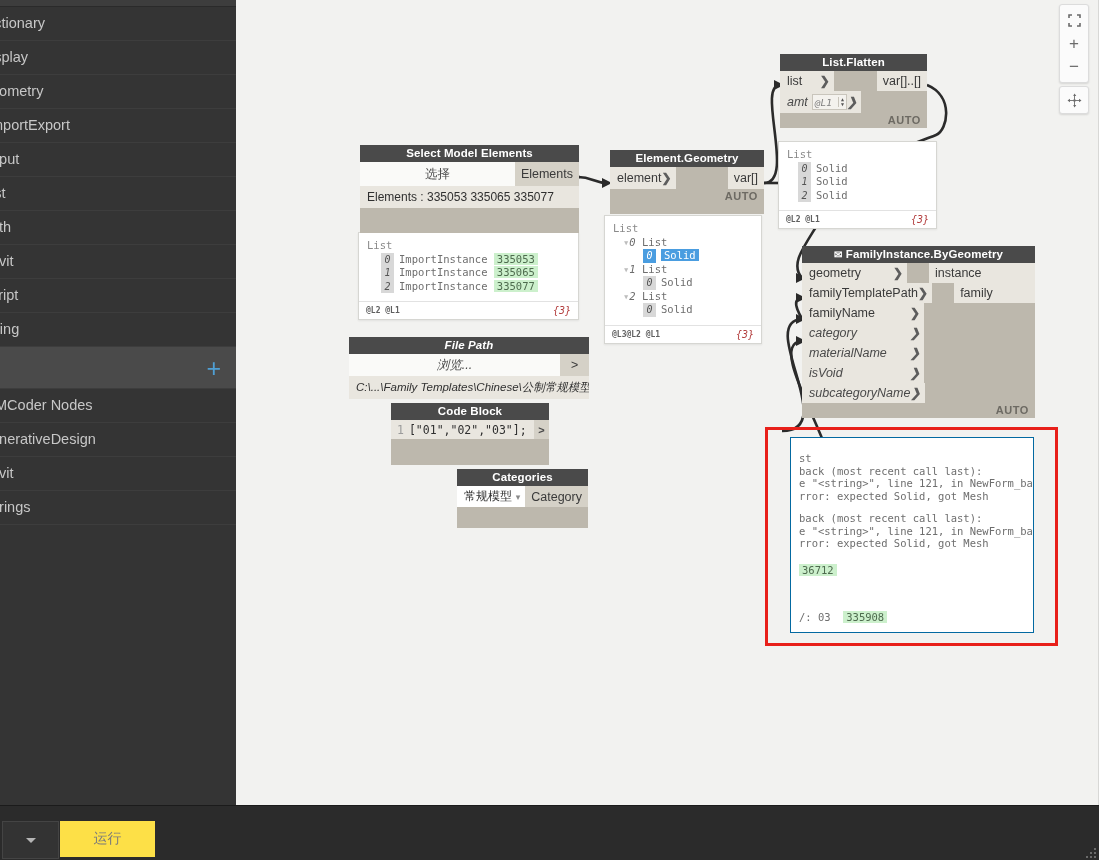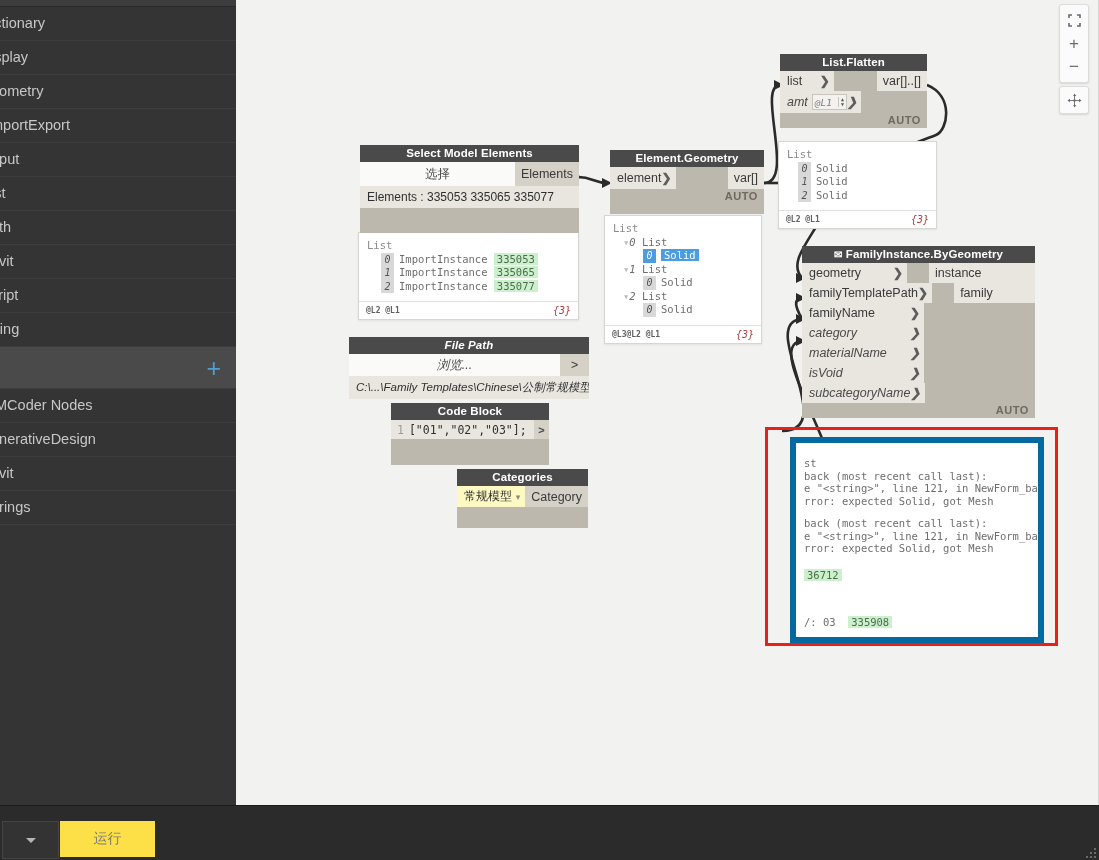--- a/index.html
+++ b/index.html
@@ -129,21 +129,21 @@
     display:flex;align-items:center;height:19px;background:#e9e6df;
     font-family:"DejaVu Sans Mono", monospace;font-size:11.5px;color:#2f2f2f;
   }
   .cb-num{color:#9b9b9b;padding:0 5px 0 6px;}
   .cb-gt{
     background:#d5d1c7;color:#4a4a4a;width:15px;text-align:center;
     font-family:"Liberation Sans",sans-serif;font-weight:bold;font-size:11px;
     align-self:stretch;display:flex;align-items:center;justify-content:center;
   }
   .dd{
-    background:#fef9c3;color:#333;font-size:12px;
+    background:#ffffff;color:#333;font-size:12px;
     display:flex;align-items:center;justify-content:space-between;
     padding:0 5px 0 7px;flex:1;text-align:right;
   }
   .dd .arw{color:#8a8a8a;font-size:9px;}
   .spin{
     background:#f4f2ee;border:1px solid #c9c5bc;color:#7f7f7f;
     font-size:9.5px;font-family:"DejaVu Sans Mono",monospace;
     height:14px;display:flex;align-items:center;padding:0 2px;
     margin-left:4px;
   }
@@ -156,21 +156,21 @@
   
   .wires{position:absolute;left:0;top:0;width:100%;height:806px;z-index:10;pointer-events:none;}
 
   
   .errbox{
     position:absolute;left:765px;top:427px;width:287px;height:213px;
     border:3px solid #e8201a;z-index:30;background:transparent;
   }
   .errpanel{
     position:absolute;left:22px;top:7px;width:242px;height:194px;
-    background:#fff;border:6px solid #0369a1;overflow:hidden;
+    background:#fff;border:1px solid #0369a1;overflow:hidden;
   }
   .err-line{
     font-family:"DejaVu Sans Mono", monospace;font-size:10.5px;
     color:#6e6e6e;line-height:12.5px;white-space:nowrap;
     margin-left:-18px;padding-left:0;
   }
   .err-pad{height:10px;}
 
   
   .bottombar{

